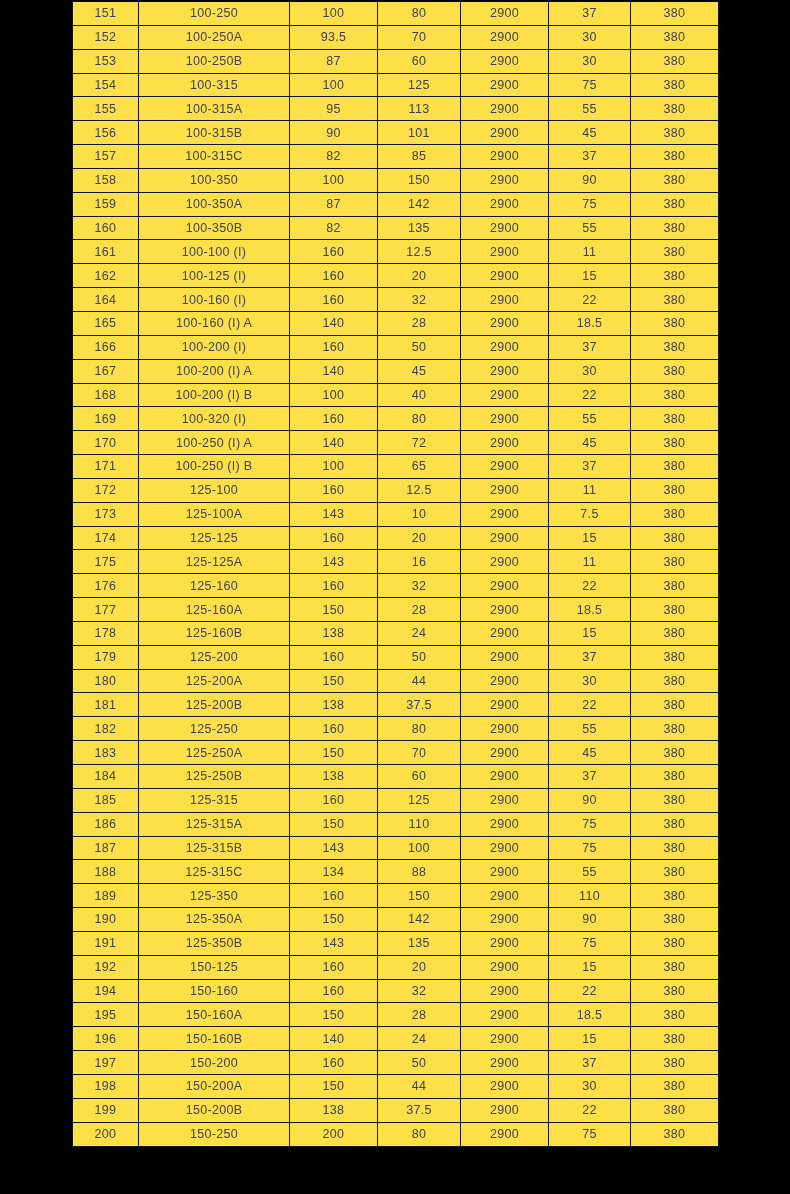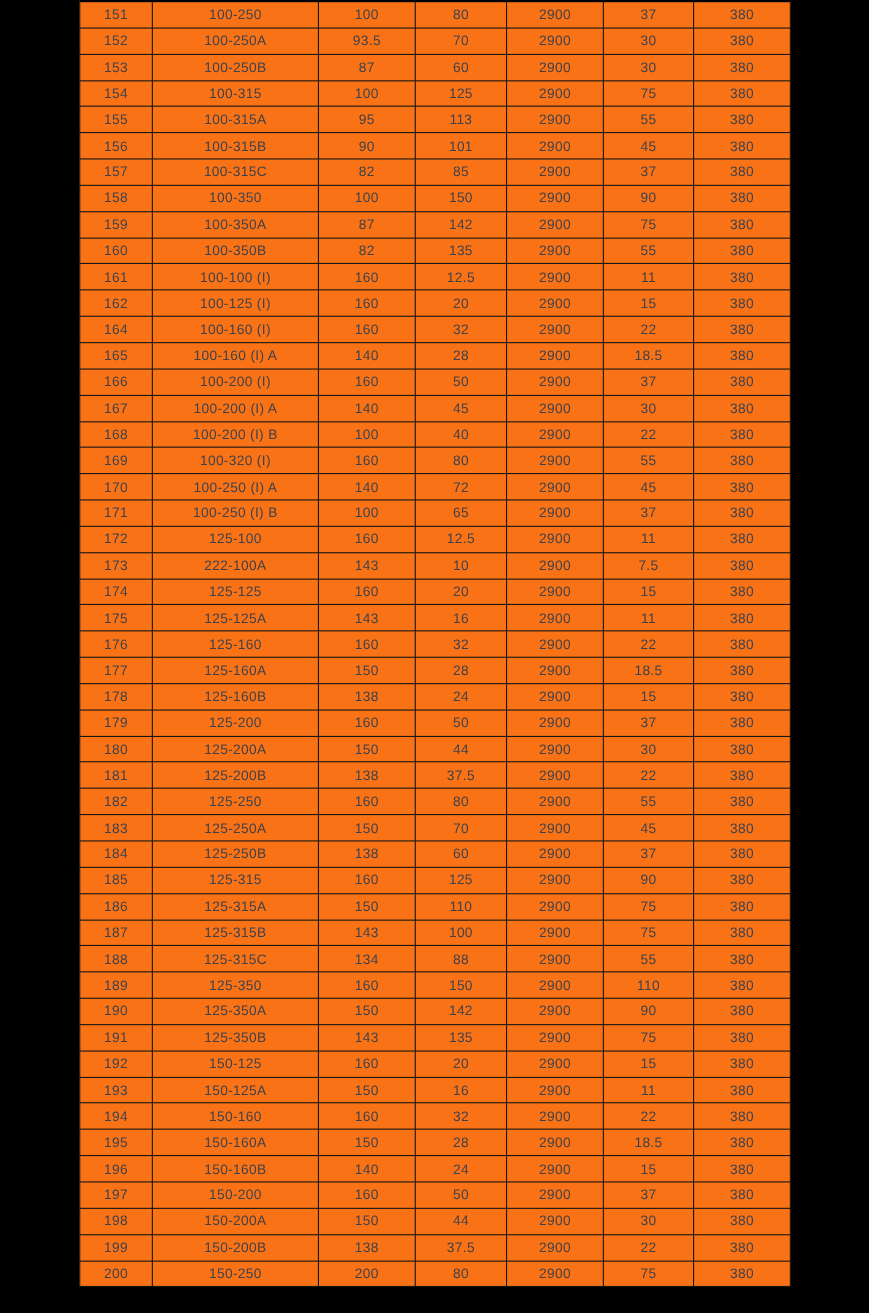--- a/index.html
+++ b/index.html
@@ -15,21 +15,21 @@
     overflow: hidden;
     font-family: "Liberation Sans", "DejaVu Sans", sans-serif;
   }
   .spec-table {
     position: absolute;
     left: 72px;
     top: 0;
     width: 646px;
     border-collapse: collapse;
     table-layout: fixed;
-    background: #f97316;
+    background: #fde047;
     border: 1px solid #111111;
     border-top: 2px solid #000000;
   }
   .spec-table td {
     border: 1px solid #161616;
     height: 22.85px;
     padding: 0;
     text-align: center;
     vertical-align: middle;
     font-size: 12.5px;
@@ -245,21 +245,21 @@
           <td>172</td>
           <td>125-100</td>
           <td>160</td>
           <td>12.5</td>
           <td>2900</td>
           <td>11</td>
           <td>380</td>
         </tr>
         <tr>
           <td>173</td>
-          <td>222-100A</td>
+          <td>125-100A</td>
           <td>143</td>
           <td>10</td>
           <td>2900</td>
           <td>7.5</td>
           <td>380</td>
         </tr>
         <tr>
           <td>174</td>
           <td>125-125</td>
           <td>160</td>
@@ -421,29 +421,20 @@
           <td>75</td>
           <td>380</td>
         </tr>
         <tr>
           <td>192</td>
           <td>150-125</td>
           <td>160</td>
           <td>20</td>
           <td>2900</td>
           <td>15</td>
-          <td>380</td>
-        </tr>
-        <tr>
-          <td>193</td>
-          <td>150-125A</td>
-          <td>150</td>
-          <td>16</td>
-          <td>2900</td>
-          <td>11</td>
           <td>380</td>
         </tr>
         <tr>
           <td>194</td>
           <td>150-160</td>
           <td>160</td>
           <td>32</td>
           <td>2900</td>
           <td>22</td>
           <td>380</td>

